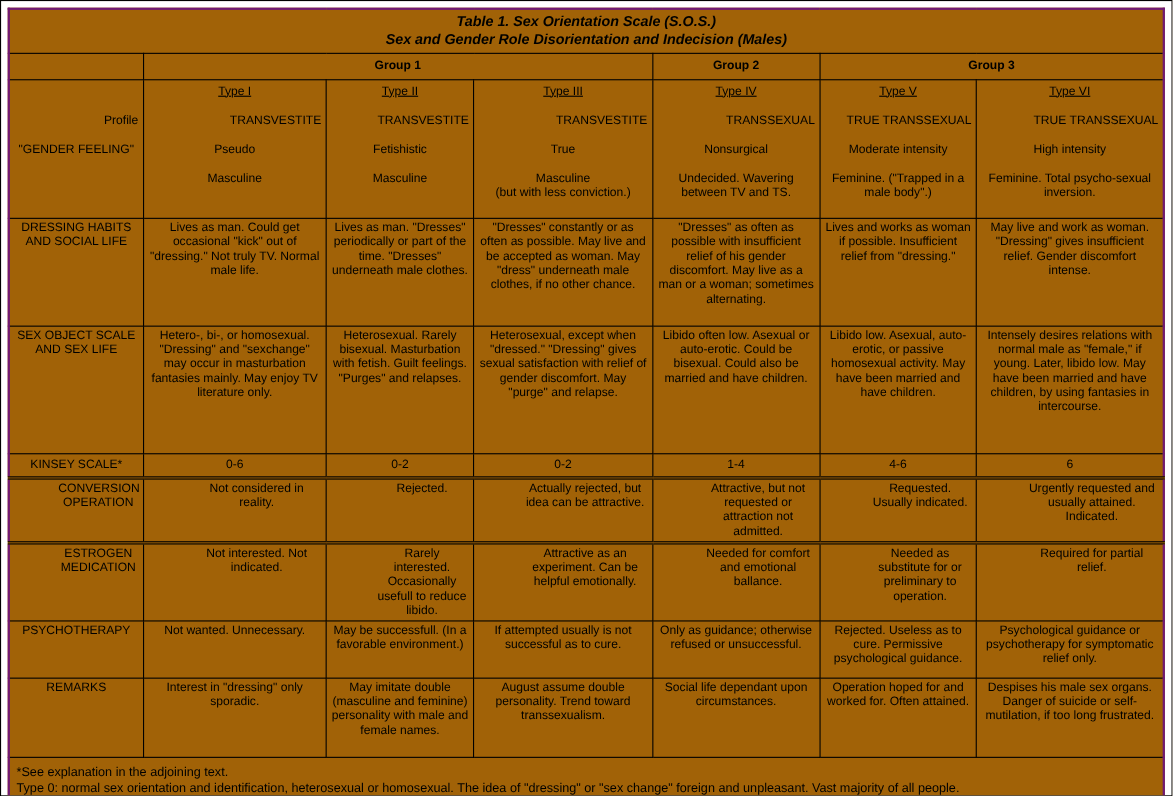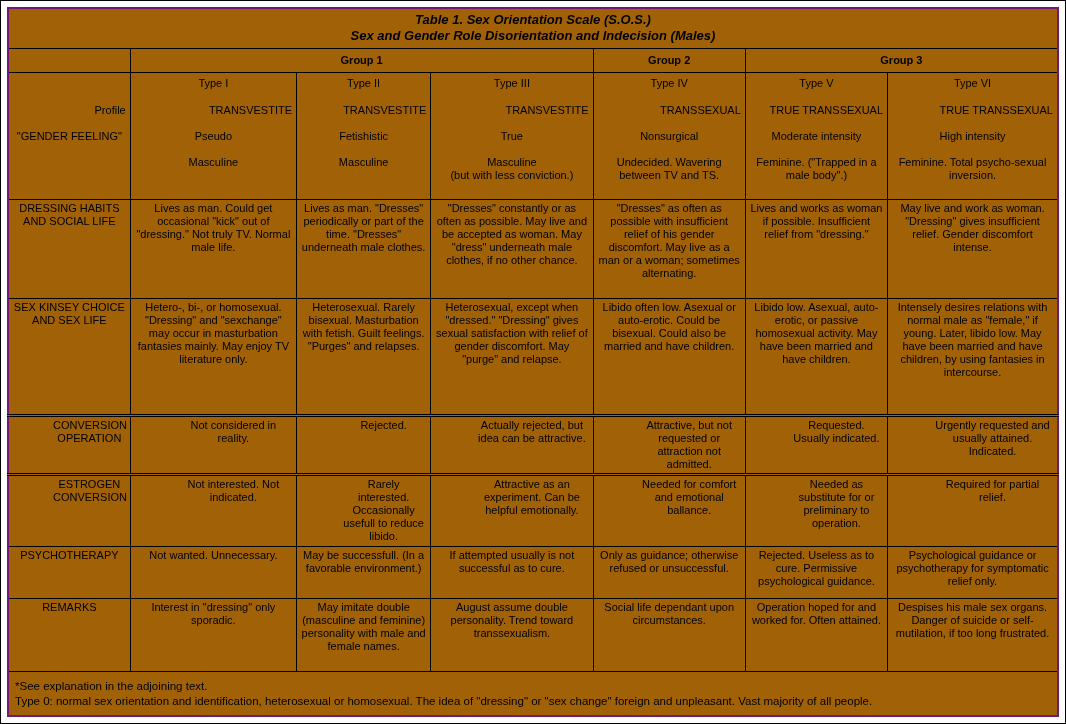--- a/index.html
+++ b/index.html
@@ -19,21 +19,21 @@
     font-size: 11px; line-height: 13px; color: #000;
     text-align: center; vertical-align: top;
     padding: 2px 4px;
     overflow: hidden;
   }
   .title-row td { padding: 3px 4px; vertical-align: middle; }
   .title, .subtitle { font-weight: bold; font-style: italic; font-size: 13px; line-height: 16px; }
   .group-row td { font-weight: bold; vertical-align: middle; text-align: center; }
   .profile-label div:first-child { margin-top: 29px; text-align: right; }
   .profile-label div + div { margin-top: 13px; }
-  .hline.t { margin-top: 2px; }
+  .hline.t { margin-top: 2px; text-decoration: underline; }
   .hline.c { margin-top: 14px; text-align: right; }
   .hline.s { margin-top: 13px; }
   .hline.d { margin-top: 13px; white-space: pre-line; text-align: center; }
   .mid td { vertical-align: middle; padding-top: 1px; padding-bottom: 1px; }
   .bt-dbl td { border-top: 3px double #000; padding-left: 44px; }
   .footer-cell {
     text-align: left; vertical-align: middle;
     padding: 3px 6px; font-size: 11.5px; line-height: 15px;
   }
 </style>
@@ -115,42 +115,51 @@
       <td class="rlabel">DRESSING HABITS AND SOCIAL LIFE</td>
       <td>Lives as man. Could get occasional "kick" out of "dressing." Not truly TV. Normal male life.</td>
       <td>Lives as man. "Dresses" periodically or part of the time. "Dresses" underneath male clothes.</td>
       <td>"Dresses" constantly or as often as possible. May live and be accepted as woman. May "dress" underneath male clothes, if no other chance.</td>
       <td>"Dresses" as often as possible with insufficient relief of his gender discomfort. May live as a man or a woman; sometimes alternating.</td>
       <td>Lives and works as woman if possible. Insufficient relief from "dressing."</td>
       <td>May live and work as woman. "Dressing" gives insufficient relief. Gender discomfort intense.</td>
     </tr>
 
     <tr style="height:116px">
-      <td class="rlabel">SEX KINSEY CHOICE AND SEX LIFE</td>
+      <td class="rlabel">SEX OBJECT SCALE AND SEX LIFE</td>
       <td>Hetero-, bi-, or homosexual. "Dressing" and "sexchange" may occur in masturbation fantasies mainly. May enjoy TV literature only.</td>
       <td>Heterosexual. Rarely bisexual. Masturbation with fetish. Guilt feelings. "Purges" and relapses.</td>
       <td>Heterosexual, except when "dressed." "Dressing" gives sexual satisfaction with relief of gender discomfort. May "purge" and relapse.</td>
       <td>Libido often low. Asexual or auto-erotic. Could be bisexual. Could also be married and have children.</td>
       <td>Libido low. Asexual, auto-erotic, or passive homosexual activity. May have been married and have children.</td>
       <td>Intensely desires relations with normal male as "female," if young. Later, libido low. May have been married and have children, by using fantasies in intercourse.</td>
     </tr>
 
+    <tr class="mid" style="height:22px">
+      <td class="rlabel">KINSEY SCALE*</td>
+      <td>0-6</td>
+      <td>0-2</td>
+      <td>0-2</td>
+      <td>1-4</td>
+      <td>4-6</td>
+      <td>6</td>
+    </tr>
 
     <tr class="bt-dbl" style="height:54px">
       <td class="rlabel">CONVERSION OPERATION</td>
       <td>Not considered in reality.</td>
       <td>Rejected.</td>
       <td>Actually rejected, but idea can be attractive.</td>
       <td>Attractive, but not requested or attraction not admitted.</td>
       <td>Requested. Usually indicated.</td>
       <td>Urgently requested and usually attained. Indicated.</td>
     </tr>
 
     <tr class="bt-dbl" style="height:56px">
-      <td class="rlabel">ESTROGEN CONVERSION</td>
+      <td class="rlabel">ESTROGEN MEDICATION</td>
       <td>Not interested. Not indicated.</td>
       <td>Rarely interested. Occasionally usefull to reduce libido.</td>
       <td>Attractive as an experiment. Can be helpful emotionally.</td>
       <td>Needed for comfort and emotional ballance.</td>
       <td>Needed as substitute for or preliminary to operation.</td>
       <td>Required for partial relief.</td>
     </tr>
 
     <tr style="height:52px">
       <td class="rlabel">PSYCHOTHERAPY</td>

